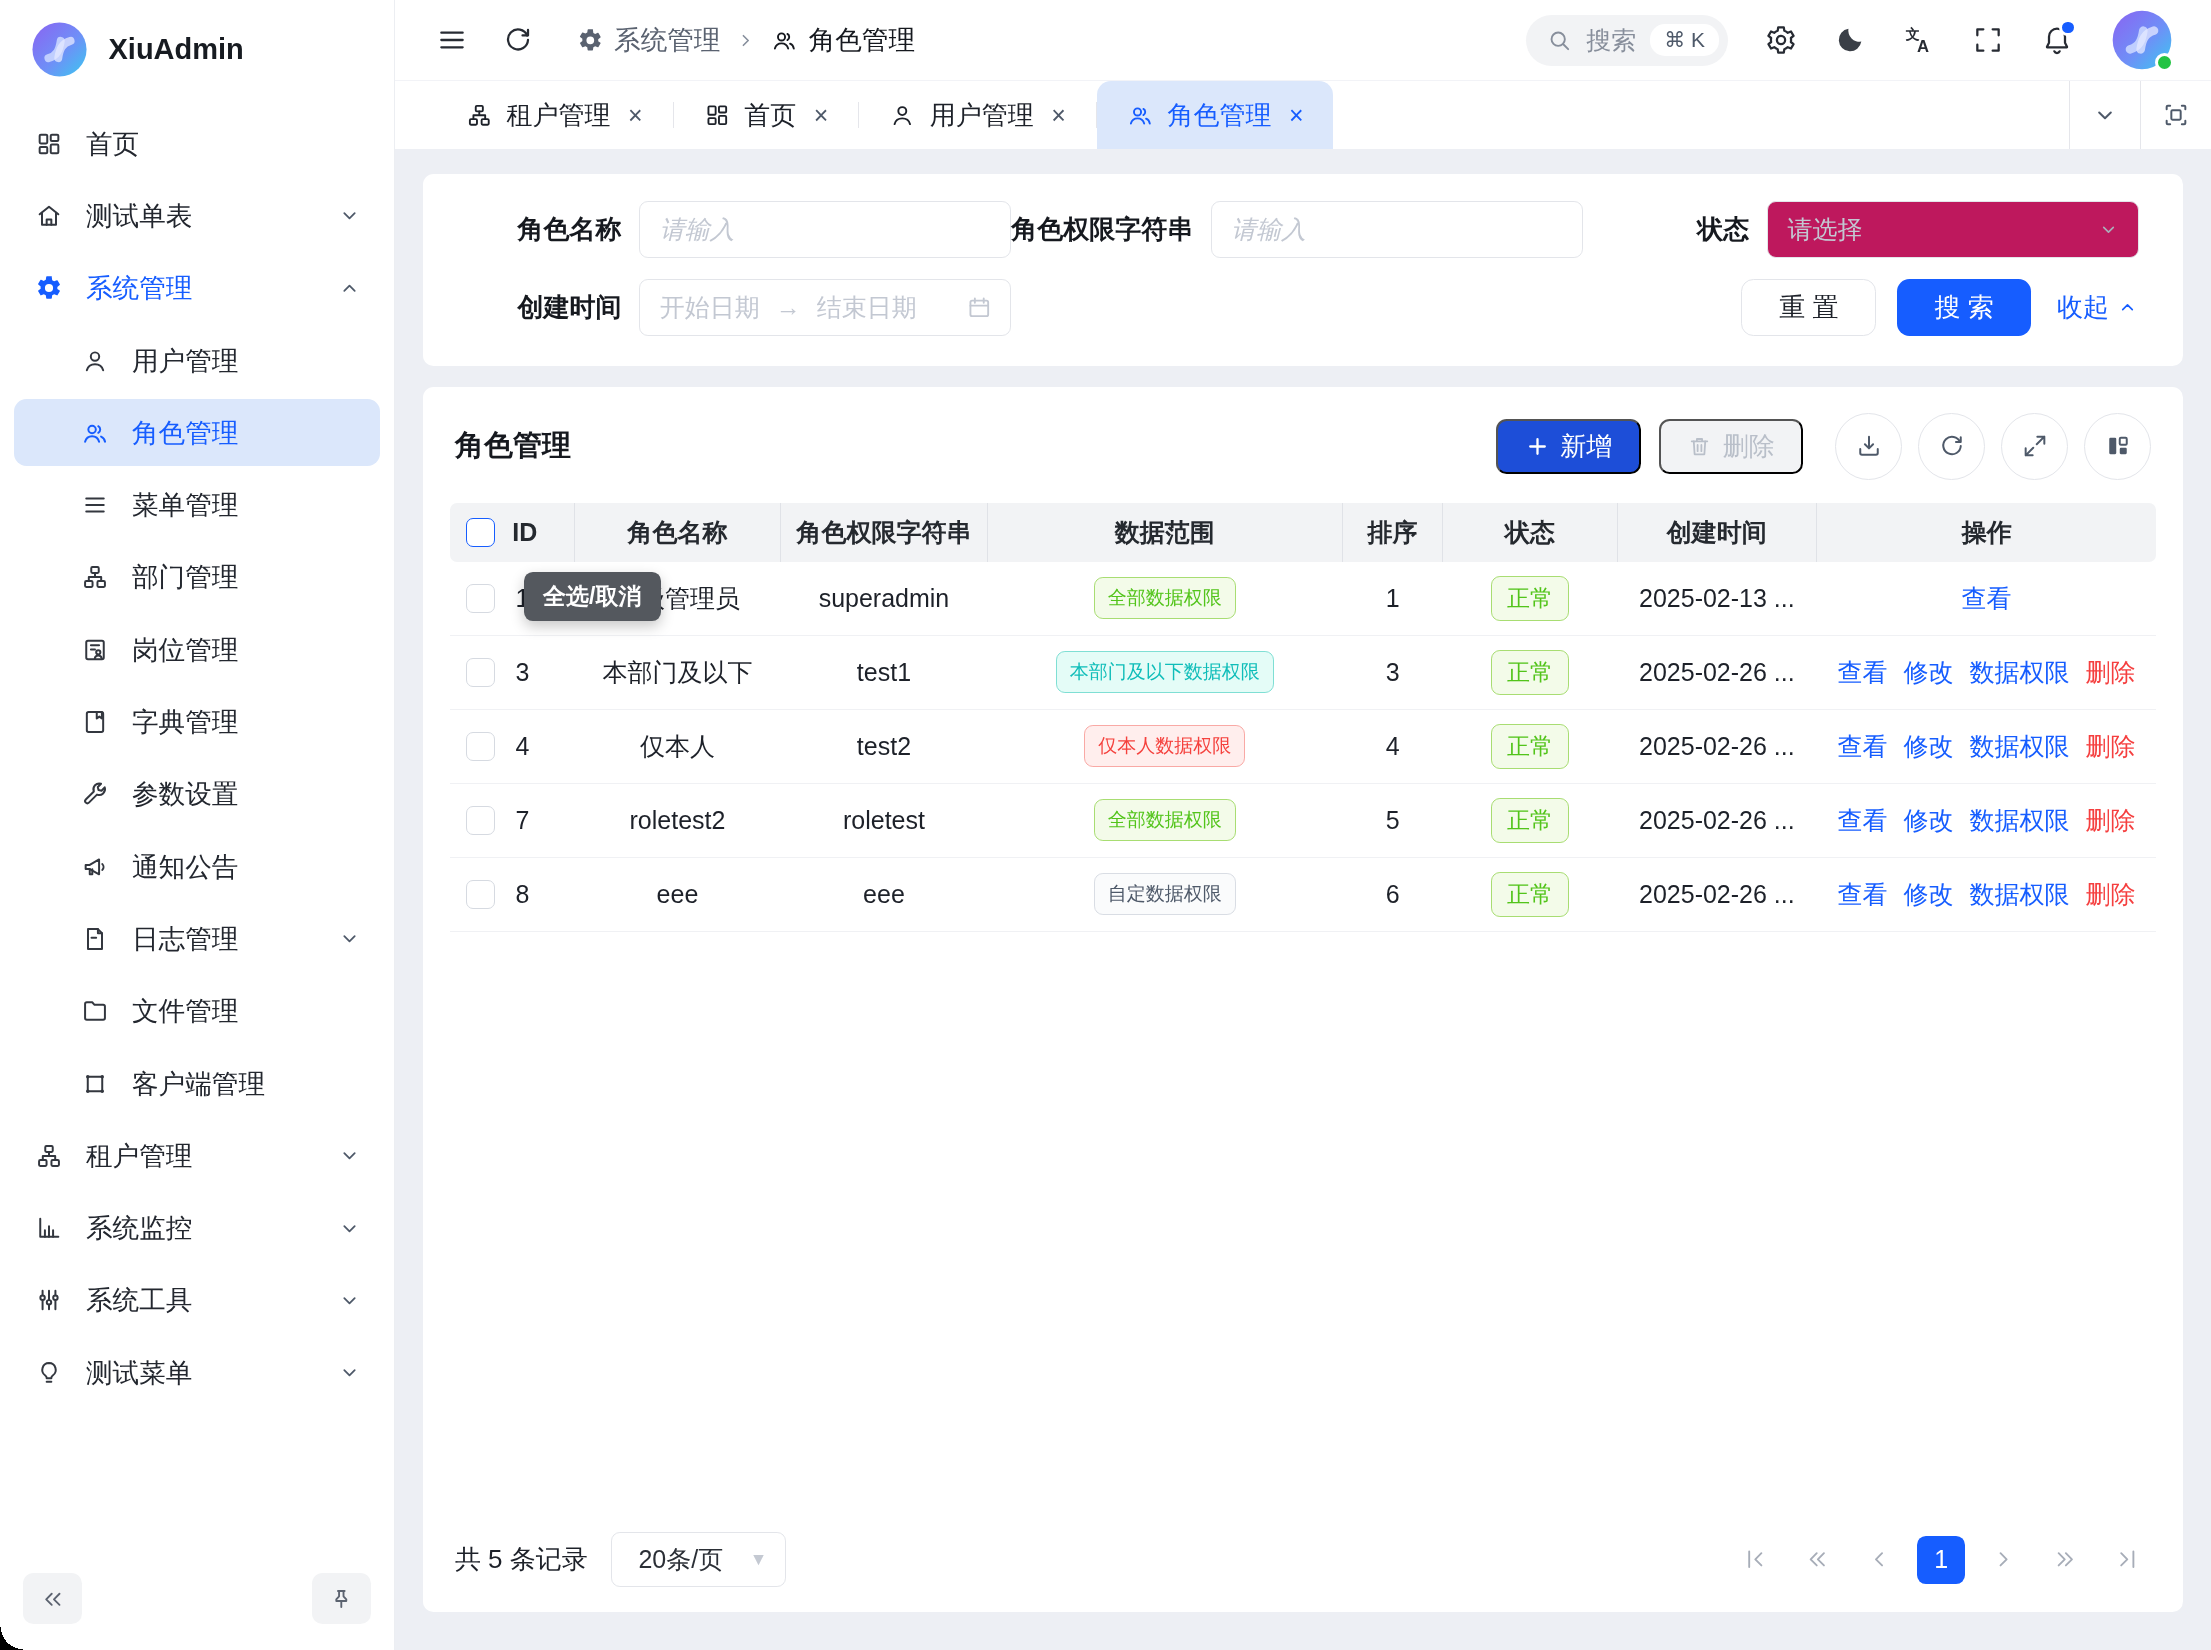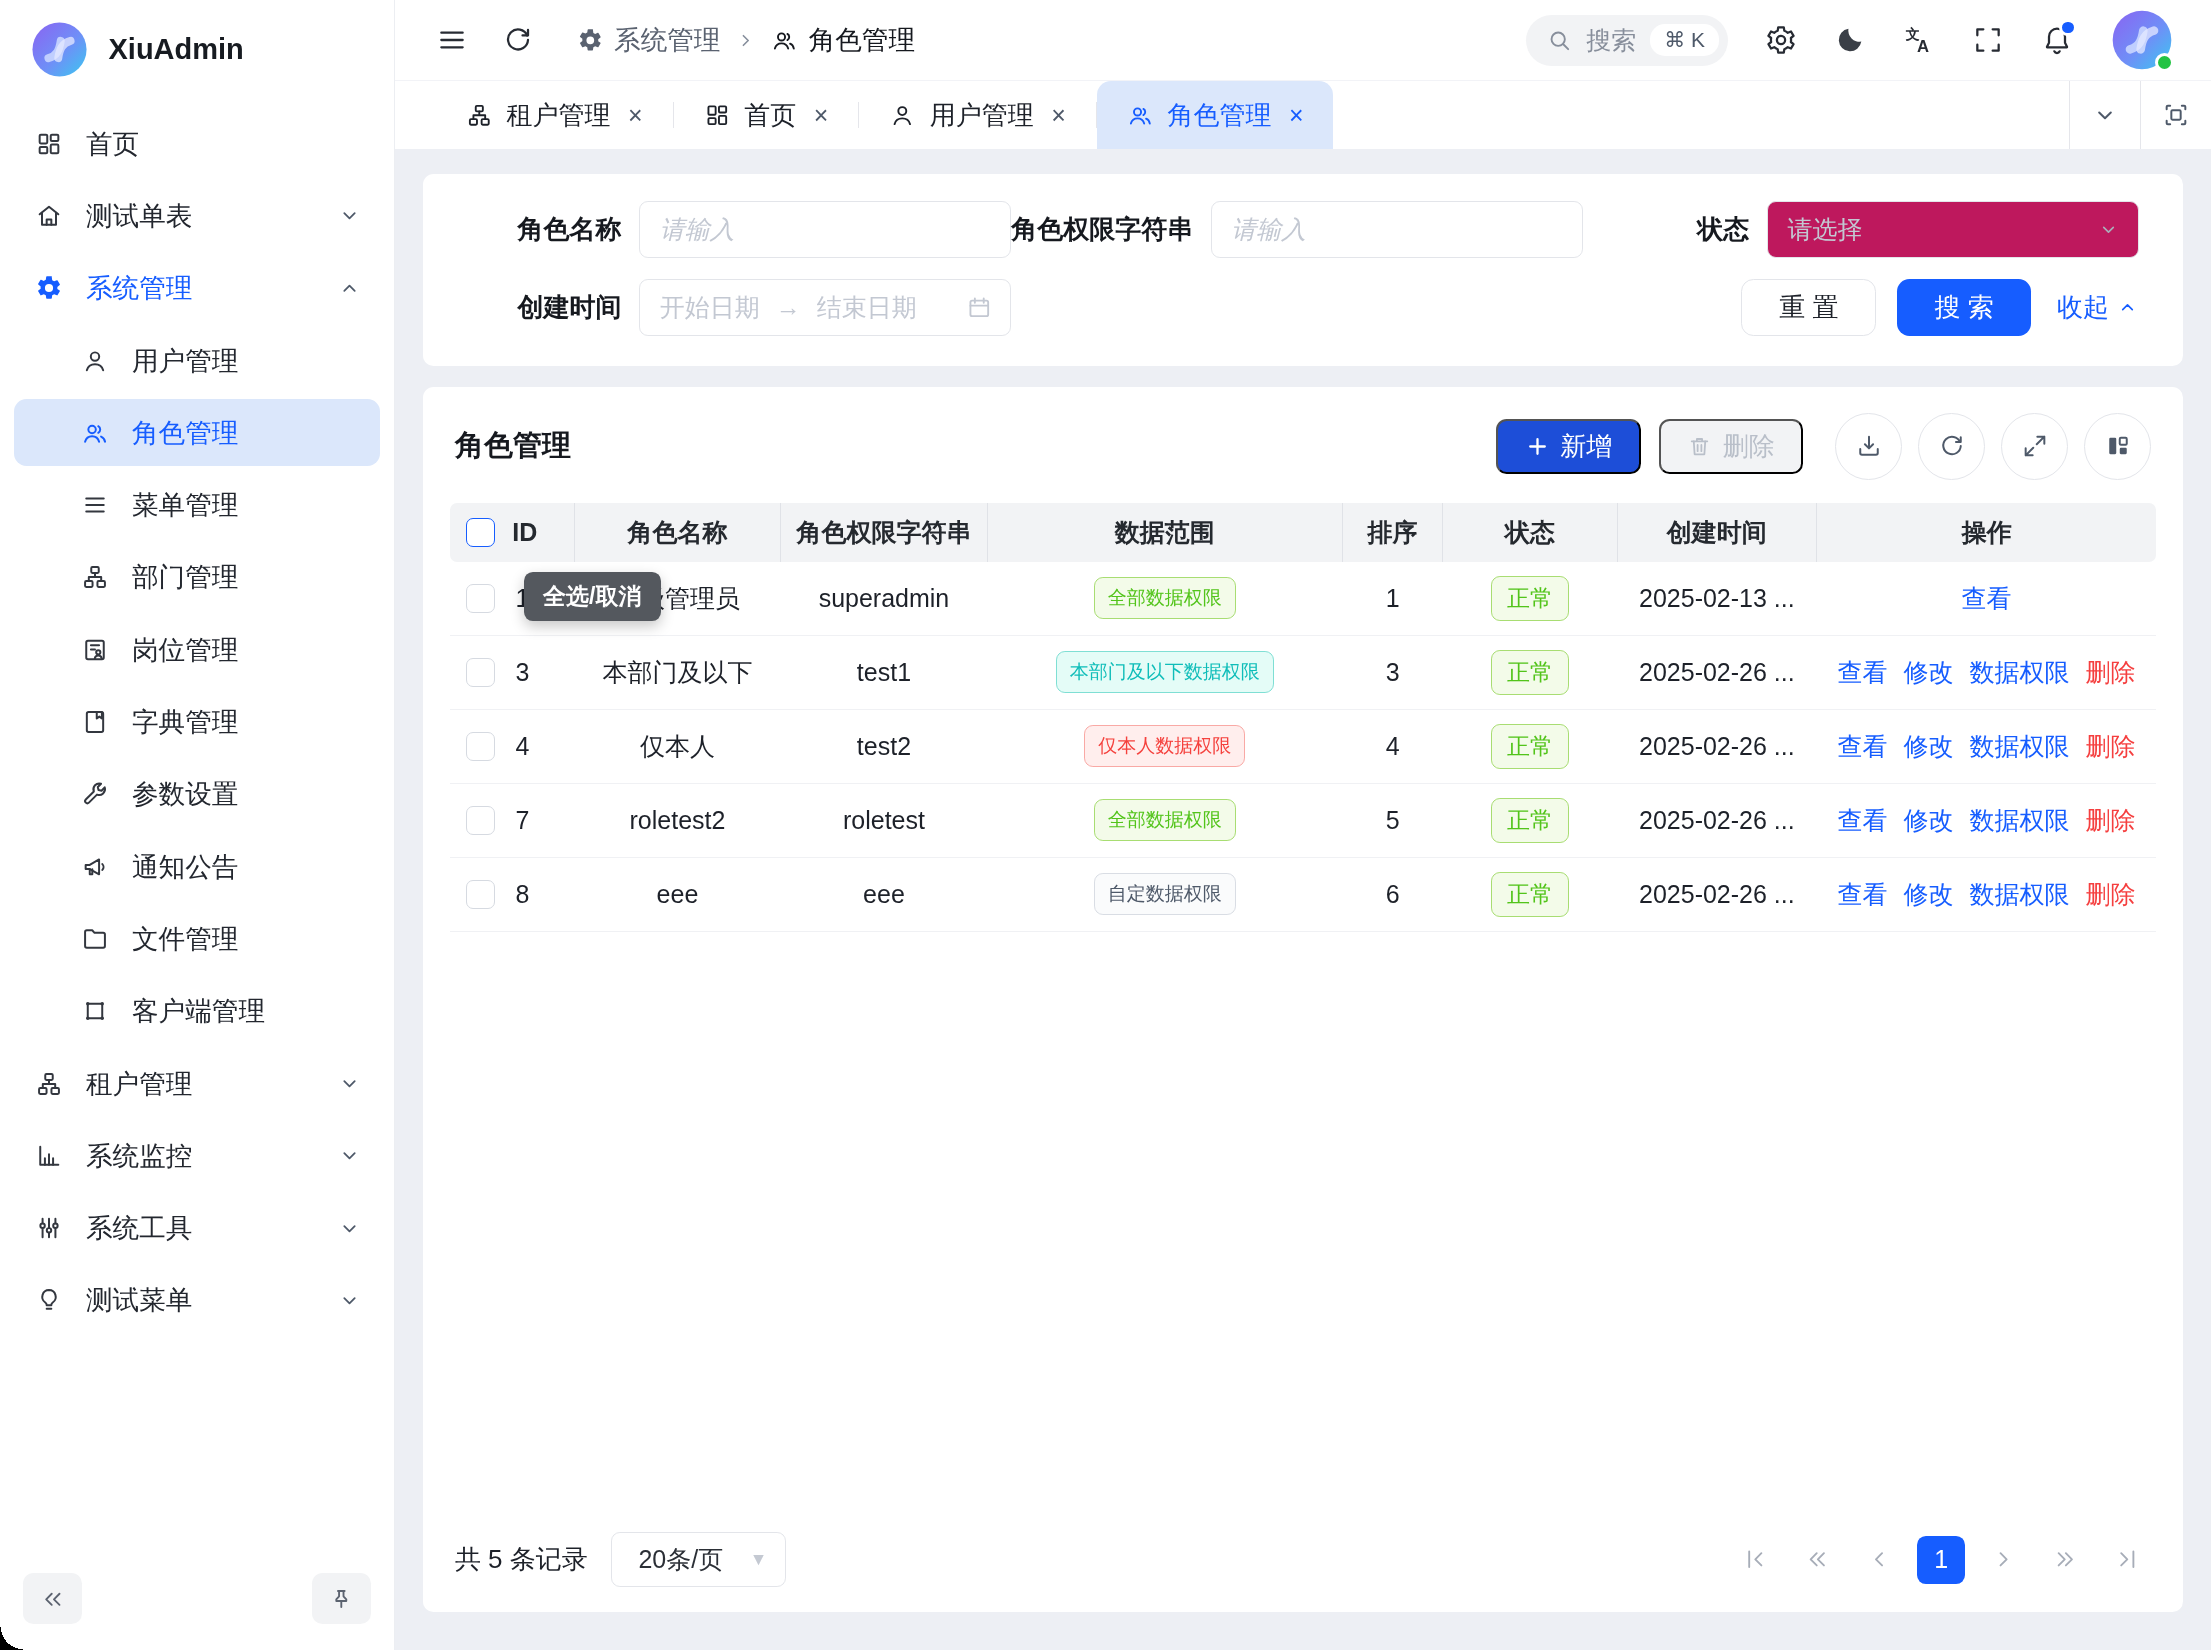--- a/index.html
+++ b/index.html
@@ -258,20 +258,35 @@
         </div>
         <div class="menu-item sub">
           <span class="icon mi-icon">
             <svg viewBox="0 0 24 24" fill="none" stroke="currentColor" stroke-width="1.7" stroke-linecap="round" stroke-linejoin="round">
               <path d="M4 10.2h3.5L15.5 5.5v12.8L7.5 13.8H4z"></path>
               <path d="M7.5 13.8v4.4h2.2v-4.2"></path>
               <path d="M18.3 9.5a3.6 3.6 0 0 1 0 5"></path>
             </svg>
           </span>
           <span class="mi-label">通知公告</span>
+        </div>
+        <div class="menu-item sub">
+          <span class="icon mi-icon">
+            <svg viewBox="0 0 24 24" fill="none" stroke="currentColor" stroke-width="1.7" stroke-linecap="round" stroke-linejoin="round">
+              <path d="M6 3.5h8.5L18 7v13.5H6z"></path>
+              <path d="M14.5 3.5V7H18"></path>
+              <path d="M9 11h4"></path>
+            </svg>
+          </span>
+          <span class="mi-label">日志管理</span>
+          <span class="icon mi-chev">
+            <svg viewBox="0 0 24 24" fill="none" stroke="currentColor" stroke-width="1.7" stroke-linecap="round" stroke-linejoin="round">
+              <path d="M7 9.8l5 5 5-5"></path>
+            </svg>
+          </span>
         </div>
         <div class="menu-item sub">
           <span class="icon mi-icon">
             <svg viewBox="0 0 24 24" fill="none" stroke="currentColor" stroke-width="1.7" stroke-linecap="round" stroke-linejoin="round">
               <path d="M3.5 6A1.5 1.5 0 0 1 5 4.5h4.6l2 2.2H19A1.5 1.5 0 0 1 20.5 8.2V18a1.5 1.5 0 0 1-1.5 1.5H5A1.5 1.5 0 0 1 3.5 18z"></path>
             </svg>
           </span>
           <span class="mi-label">文件管理</span>
         </div>
         <div class="menu-item sub">

